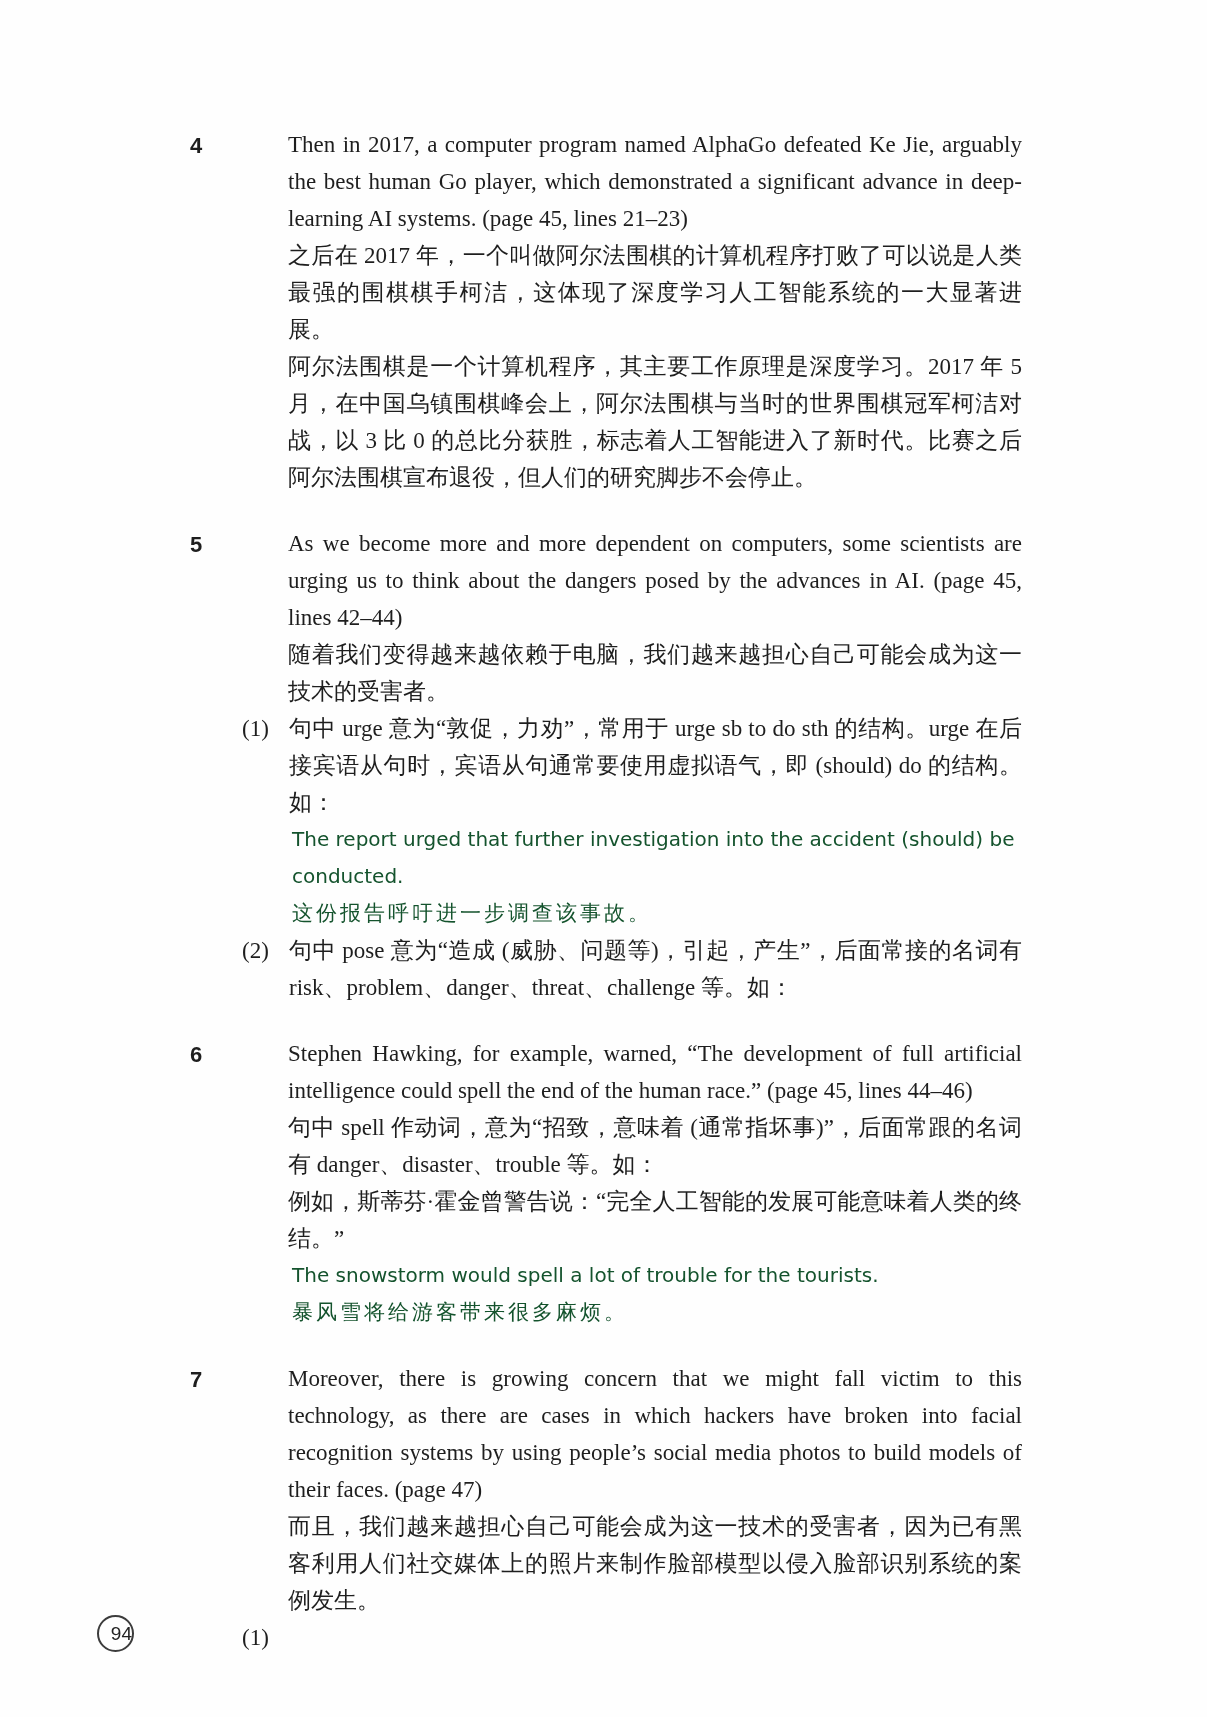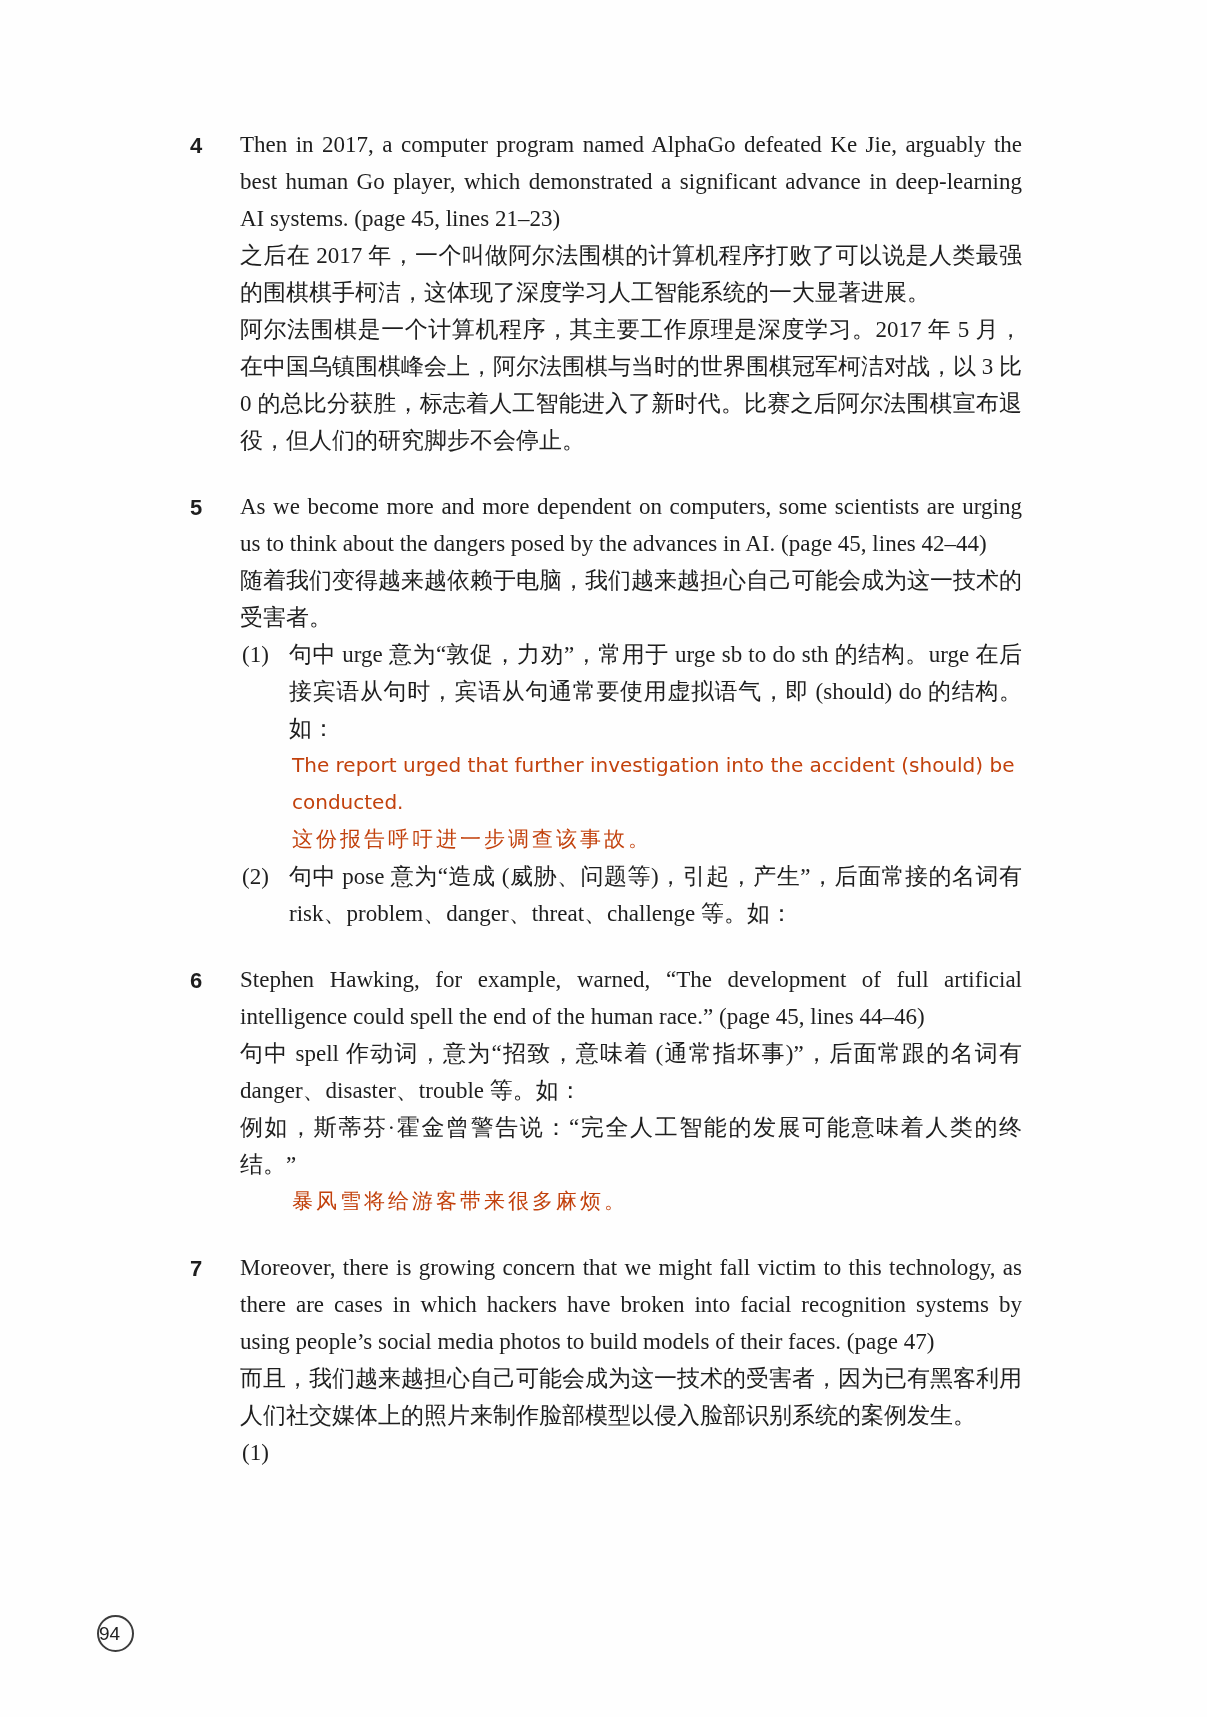--- a/index.html
+++ b/index.html
@@ -40,20 +40,21 @@
     font-weight: 700;
     font-size: 22px;
     line-height: 37px;
     color: #1e1e1e;
   }
   .line {
     font-size: 23px;
     line-height: 37px;
     text-align: justify;
     color: #1e1e1e;
+    margin-left: 48px;
   }
   .sub-item {
     position: relative;
     padding-left: 49px;
     font-size: 23px;
     line-height: 37px;
     text-align: justify;
     color: #1e1e1e;
   }
   .sub-item .marker {
@@ -61,39 +62,39 @@
     left: 2px;
     top: 0;
     font-size: 23px;
     line-height: 37px;
   }
   .example {
     padding-left: 52px;
     font-family: "DejaVu Sans", "Liberation Sans", sans-serif;
     font-size: 20px;
     line-height: 37px;
-    color: #c2410c;
+    color: #14532d;
     text-align: left;
   }
   .example-zh {
     letter-spacing: 3px;
     font-size: 21px;
   }
   .page-number-badge {
     position: absolute;
     left: 97px;
     top: 1615px;
     width: 37px;
     height: 37px;
     border: 2px solid #3c3c3c;
     border-radius: 50%;
     box-sizing: border-box;
     display: flex;
     align-items: center;
-    justify-content: flex-start;
+    justify-content: flex-end;
   }
   .page-number-badge span {
     font-family: "Liberation Sans", "DejaVu Sans", sans-serif;
     font-size: 19px;
     color: #222222;
     line-height: 1;
   }
 </style>
 </head>
 <body>
@@ -118,20 +119,21 @@
           <div class="example example-zh">这份报告呼吁进一步调查该事故。</div>
           <div class="sub-item"><span class="marker">(2)</span><span class="item-text">句中 pose 意为“造成 (威胁、问题等)，引起，产生”，后面常接的名词有 risk、problem、danger、threat、challenge 等。如：</span></div>
         </div>
       </section>
       <section class="section">
         <div class="section-num">6</div>
         <div class="section-body">
           <div class="line en-text">Stephen Hawking, for example, warned, “The development of full artificial intelligence could spell the end of the human race.” (page 45, lines 44–46)</div>
           <div class="line zh-text">句中 spell 作动词，意为“招致，意味着 (通常指坏事)”，后面常跟的名词有 danger、disaster、trouble 等。如：</div>
           <div class="line zh-text">例如，斯蒂芬·霍金曾警告说：“完全人工智能的发展可能意味着人类的终结。”</div>
+          <div class="example example-en">The snowstorm would spell a lot of trouble for the tourists.</div>
           <div class="example example-zh">暴风雪将给游客带来很多麻烦。</div>
         </div>
       </section>
       <section class="section">
         <div class="section-num">7</div>
         <div class="section-body">
           <div class="line en-text">Moreover, there is growing concern that we might fall victim to this technology, as there are cases in which hackers have broken into facial recognition systems by using people’s social media photos to build models of their faces. (page 47)</div>
           <div class="line zh-text">而且，我们越来越担心自己可能会成为这一技术的受害者，因为已有黑客利用人们社交媒体上的照片来制作脸部模型以侵入脸部识别系统的案例发生。</div>
           <div class="sub-item"><span class="marker">(1)</span></div>
         </div>

